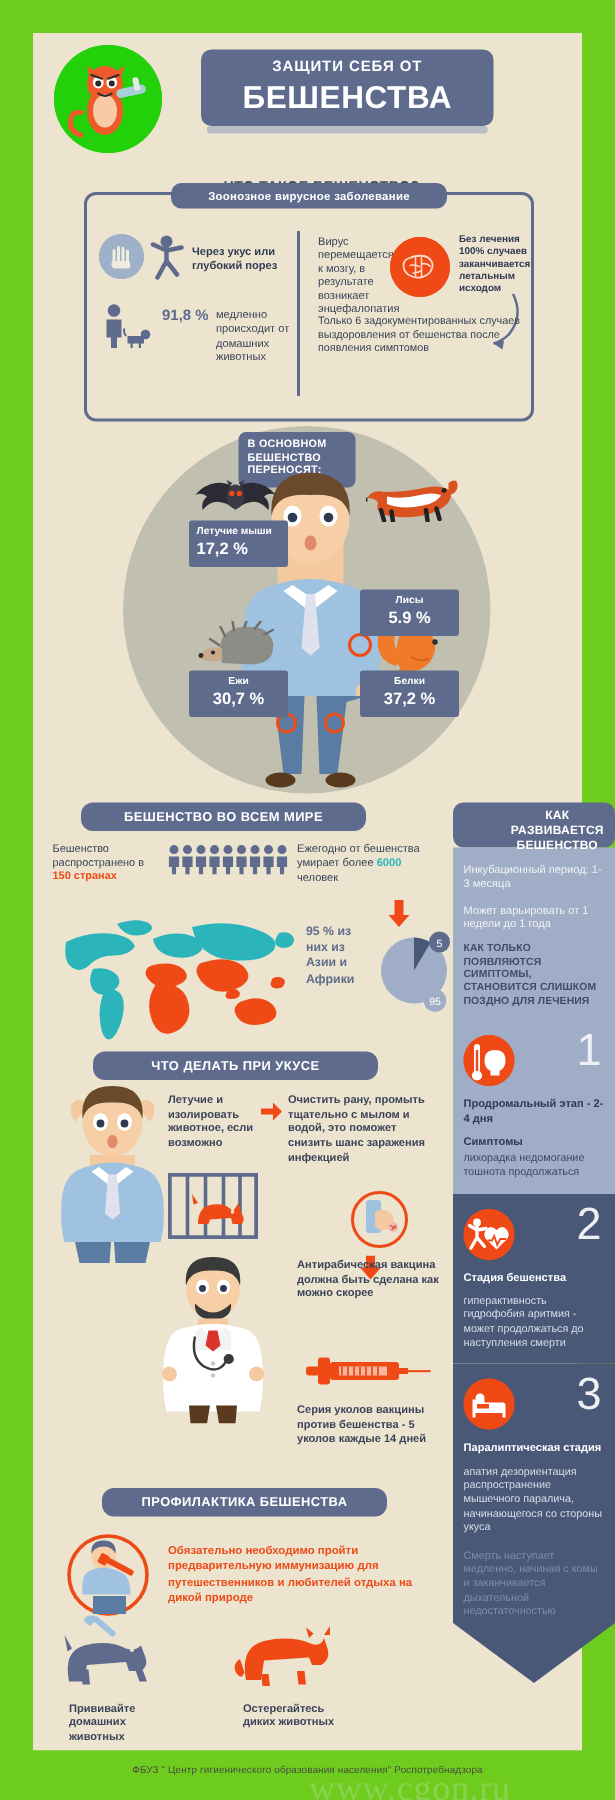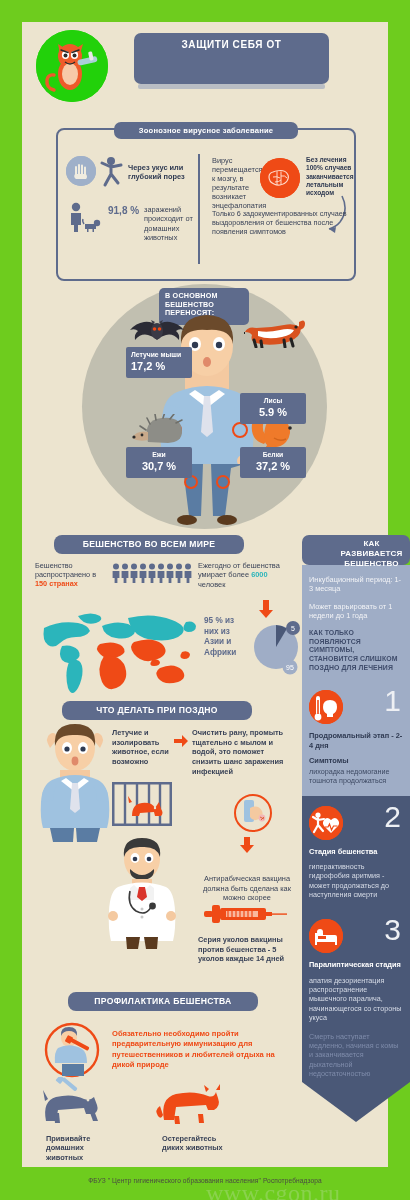--- a/index.html
+++ b/index.html
@@ -75,21 +75,21 @@
     border-radius:50%; background:#ef4a16; }
   .notreat { position:absolute; left:94px; top:4px; width:50px; font-size:6.6px;
     font-weight:bold; color:#2f3a52; line-height:1.26; }
   .onlysix { position:absolute; left:0; top:57px; width:140px; font-size:7.2px;
     color:#3a4358; line-height:1.25; }
 
   
   .carrier-bg { position:absolute; left:60px; top:262px; width:245px; height:245px;
     border-radius:50%; background:#c1bfb0; }
   .plate-carrier {
-    position:absolute; left:137px; top:266px; width:90px; height:37px;
+    position:absolute; left:137px; top:266px; width:78px; height:37px;
     background:#5e6b8c; border-radius:5px; padding:4px 6px;
     color:#fff; font-size:7.2px; font-weight:bold; line-height:1.2; letter-spacing:.2px;
   }
   .ctag { position:absolute; background:#5e6b8c; color:#fff; border-radius:2px; }
   .ctag .nm { display:block; font-size:6.8px; font-weight:bold; line-height:11px; padding-top:2px; }
   .ctag .vl { display:block; font-size:11px; font-weight:bold; line-height:13px; }
   .tag-bats { left:104px; top:325px; width:66px; height:31px; text-align:left; padding-left:5px; }
   .tag-fox  { left:218px; top:325px; width:66px; height:31px; text-align:center;margin-top:46px; }
   .tag-hedge{ left:104px; top:425px; width:66px; height:31px; text-align:center; }
   .tag-squi { left:218px; top:425px; width:66px; height:31px; text-align:center; }
@@ -113,22 +113,22 @@
   
   .plate-bite {
     position:absolute; left:40px; top:679px; width:190px; height:19px;
     background:#5e6b8c; border-radius:8px; color:#fff; font-size:8.6px;
     font-weight:bold; text-align:center; line-height:19px; letter-spacing:.3px;
   }
   .bite-c1 { position:absolute; left:90px; top:706px; width:62px;
     font-size:7.4px; color:#3a4358; line-height:1.3; font-weight:bold; }
   .bite-c2 { position:absolute; left:170px; top:706px; width:102px;
     font-size:7.4px; color:#3a4358; line-height:1.3; font-weight:bold; }
-  .vax-txt { position:absolute; left:176px; top:852px; width:98px;
-    font-size:7.4px; color:#3a4358; line-height:1.3; font-weight:normal;text-align:center; }
+  .vax-txt { position:absolute; left:176px; top:816px; width:98px;
+    font-size:7.4px; color:#3a4358; line-height:1.3; font-weight:bold; }
   .series-txt { position:absolute; left:176px; top:913px; width:100px;
     font-size:7.4px; color:#3a4358; line-height:1.3; font-weight:bold; }
 
   
   .plate-prev {
     position:absolute; left:46px; top:970px; width:190px; height:19px;
     background:#5e6b8c; border-radius:8px; color:#fff; font-size:8.6px;
     font-weight:bold; text-align:center; line-height:19px; letter-spacing:.3px;
   }
   .prev-body { position:absolute; left:90px; top:1007px; width:178px;
@@ -186,20 +186,21 @@
       <path d="M25 20 L32 22.5 M43 20 L36 22.5" stroke="#2b2b2b" stroke-width="1.4" stroke-linecap="round"></path>
       <ellipse cx="34" cy="44" rx="8" ry="11" fill="#f7caa8"></ellipse>
       <path d="M29 32 q5 4 10 0" stroke="#2b2b2b" stroke-width="1.3" fill="none"></path>
       <rect x="41" y="30" width="20" height="6" rx="3" fill="#a9cfd8" transform="rotate(-12 41 30)"></rect>
       <rect x="52" y="22" width="4" height="9" rx="1.5" fill="#e8e8e8" transform="rotate(-12 52 22)"></rect>
     </svg>
   </div>
 
   <div class="title-plate">
     <div class="title-l1">ЗАЩИТИ СЕБЯ ОТ</div>
+    <div class="title-l2">БЕШЕНСТВА</div>
   </div>
   <div class="title-shadow"></div>
   <div class="subtitle">ЧТО ТАКОЕ БЕШЕНСТВО?</div>
 
   <div class="box1"></div>
   <div class="box1-divider"></div>
   <div class="plate-zoo">Зоонозное вирусное  заболевание</div>
 
   <div class="b1-left">
     <div class="hand-circle">
@@ -215,21 +216,21 @@
     </svg>
     <div class="bitetext">Через укус или глубокий порез</div>
     <svg width="34" height="30" viewBox="0 0 34 30" style="position:absolute;left:2px;top:46px">
       <circle cx="8" cy="5" r="4.2" fill="#5e6b8c"></circle>
       <path d="M3 11 h10 v12 h-3 v7 h-4 v-7 h-3 z" fill="#5e6b8c"></path>
       <path d="M17 22 h11 v5 h-2 v3 h-1.5 v-3 h-4 v3 h-1.5 v-3 h-2 z" fill="#5e6b8c"></path>
       <circle cx="29" cy="21" r="3.2" fill="#5e6b8c"></circle>
       <path d="M16 22 q-2 -3 -1 -5" stroke="#5e6b8c" stroke-width="1.4" fill="none"></path>
     </svg>
     <div class="pct68">91,8 %</div>
-    <div class="pcttext">заражений происходит  от домашних животных</div>
+    <div class="pcttext">медленно происходит  от домашних животных</div>
   </div>
 
   <div class="b1-right">
     <div class="virtext">Вирус перемещается к мозгу, в результате возникает энцефалопатия</div>
     <div class="brain-circle">
       <svg width="40" height="40" viewBox="0 0 40 40">
         <circle cx="20" cy="20" r="20" fill="#ef4a16"></circle>
         <path d="M13 14 q-4 1 -4 5 q0 5 5 7 q3 1.5 6 1 q5 -1 7 -4 q2.5 -4 0.5 -7 q-2 -3.5 -7 -3.5 q-4.5 0 -7.5 1.5 z" fill="none" stroke="#ffd9c9" stroke-width="1.2"></path>
         <path d="M17 13 v14 M21 13.5 v13.5 M13 19 q4 -1 7 1 M21 18 q4 -1 6 2 M15 24 q4 0 6 -2" stroke="#ffd9c9" stroke-width="1" fill="none"></path>
       </svg>
@@ -381,21 +382,21 @@
   <div class="pie-label">95 % из них  из Азии и Африки</div>
   <svg width="60" height="60" viewBox="0 0 60 60" style="position:absolute;left:226px;top:593px">
     <circle cx="28" cy="32" r="22" fill="#9fadc6"></circle>
     <path d="M28 32 L28 10 A22 22 0 0 1 39 13.5 Z" fill="#4a5877"></path>
     <circle cx="45" cy="13" r="7" fill="#5e6b8c"></circle>
     <text x="45" y="16" font-size="7" fill="#ffffff" text-anchor="middle" font-family="Liberation Sans, sans-serif">5</text>
     <circle cx="42" cy="52" r="7.5" fill="#9fadc6"></circle>
     <text x="42" y="55" font-size="7" fill="#ffffff" text-anchor="middle" font-family="Liberation Sans, sans-serif">95</text>
   </svg>
 
-  <div class="plate-bite">ЧТО ДЕЛАТЬ ПРИ ПОЗДНО</div>
+  <div class="plate-bite">ЧТО ДЕЛАТЬ ПРИ УКУСЕ</div>
 
   <svg width="78" height="120" viewBox="0 0 78 120" style="position:absolute;left:14px;top:700px">
     <path d="M14 26 q-6 -10 0 -14 q5 -3 8 4 z" fill="#f4c9a0"></path>
     <path d="M64 26 q6 -10 0 -14 q-5 -3 -8 4 z" fill="#f4c9a0"></path>
     <ellipse cx="39" cy="26" rx="20" ry="23" fill="#f7cfa6"></ellipse>
     <path d="M19 24 q-2 -22 20 -22 q22 0 20 22 q-3 -12 -20 -11 q-17 -1 -20 11 z" fill="#6b4a2b"></path>
     <ellipse cx="31" cy="26" rx="5" ry="6" fill="#fff"></ellipse>
     <ellipse cx="47" cy="26" rx="5" ry="6" fill="#fff"></ellipse>
     <circle cx="31" cy="27" r="2.6" fill="#2f3a52"></circle>
     <circle cx="47" cy="27" r="2.6" fill="#2f3a52"></circle>

